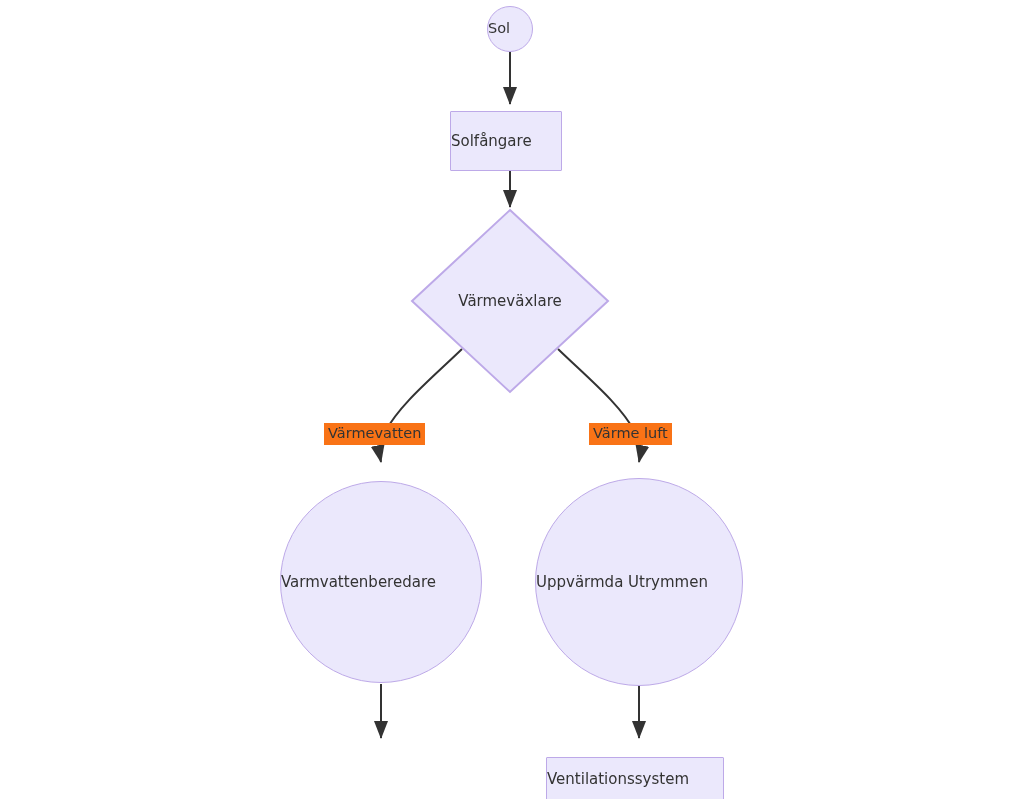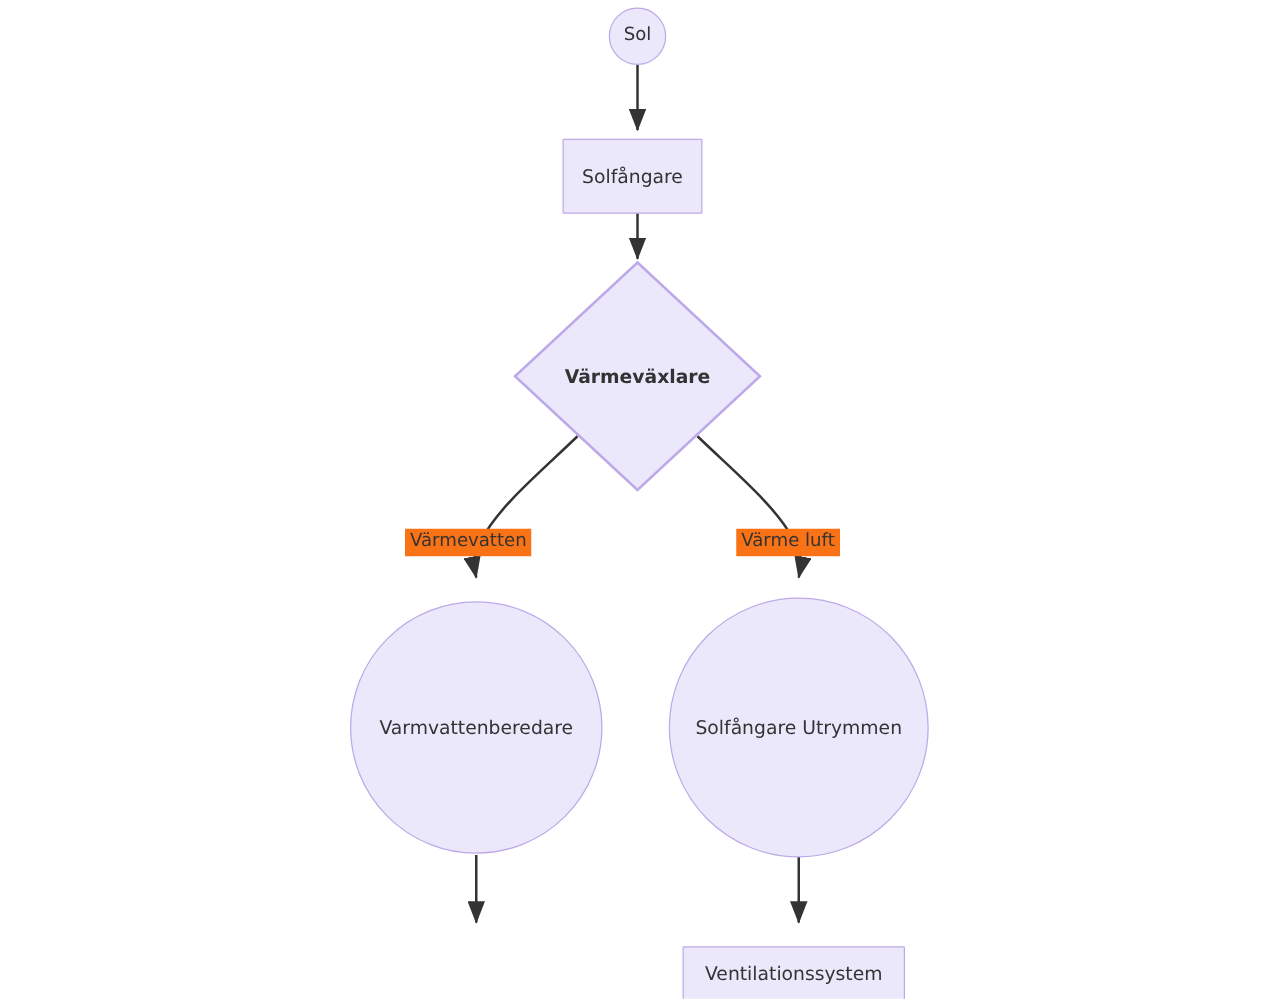--- a/index.html
+++ b/index.html
@@ -24,21 +24,21 @@
     left: 0;
     top: 0;
     width: 1024px;
     height: 799px;
   }
   .node {
     position: absolute;
     box-sizing: border-box;
     display: flex;
     align-items: center;
-    justify-content: center;
+    justify-content: flex-start;
     color: #333333;
     font-size: 15px;
     line-height: 1.2;
     text-align: center;
     white-space: nowrap;
   }
   .node-rect {
     background: #ebe8fc;
     border: 1.6px solid #bda9e8;
     border-radius: 1px;
@@ -46,21 +46,20 @@
   .node-circle {
     background: #ebe8fc;
     border: 1.6px solid #bda9e8;
     border-radius: 50%;
   }
   .node-diamond-wrap {
     position: absolute;
     display: flex;
     align-items: center;
     justify-content: center;
-    font-weight: bold;
   }
   .node-diamond-shape {
     position: absolute;
     left: 0;
     top: 0;
     width: 100%;
     height: 100%;
   }
   .node-diamond-label {
     position: relative;
@@ -127,21 +126,21 @@
 
   <div class="edge-label" style="left:589px; top:423px;">
     <span>Värme luft</span>
   </div>
 
   <div class="node node-circle" style="left:280px; top:481px; width:202px; height:202px;">
     <span>Varmvattenberedare</span>
   </div>
 
   <div class="node node-circle" style="left:535px; top:478px; width:208px; height:208px;">
-    <span>Solfångare Utrymmen</span>
+    <span>Uppvärmda Utrymmen</span>
   </div>
 
 
   <div class="node node-rect" style="left:546px; top:745px; width:178px; height:44px;margin-top:12px;">
     <span>Ventilationssystem</span>
   </div>
 
 </div>
 
 </body></html>

